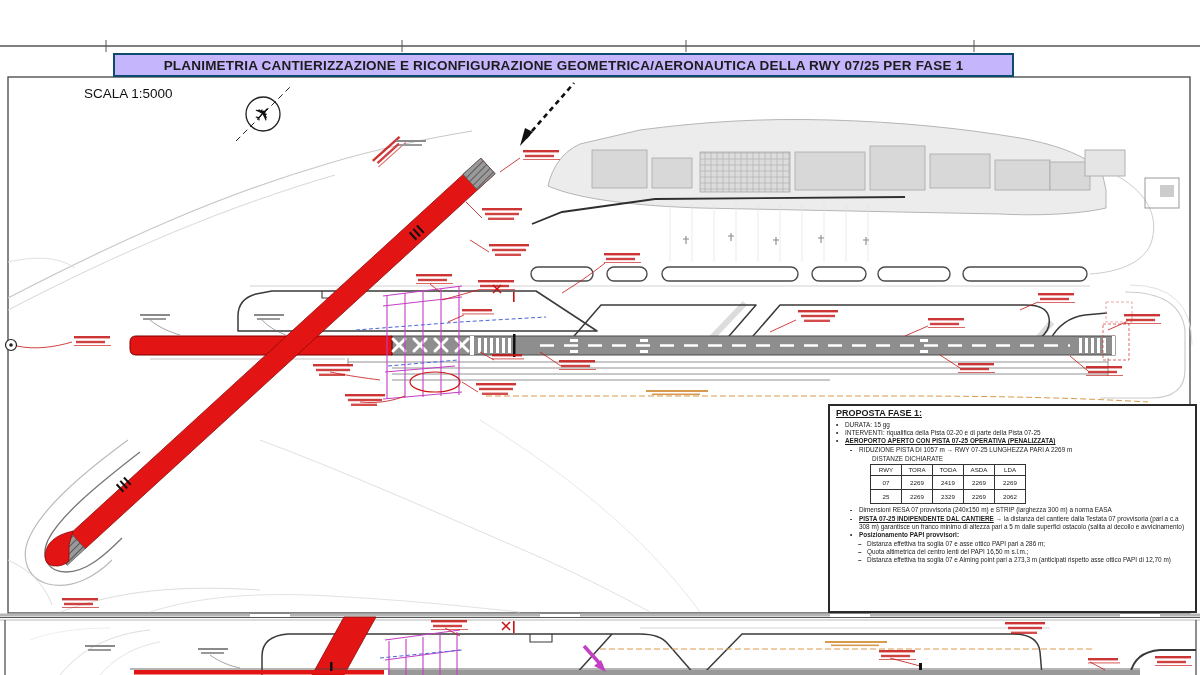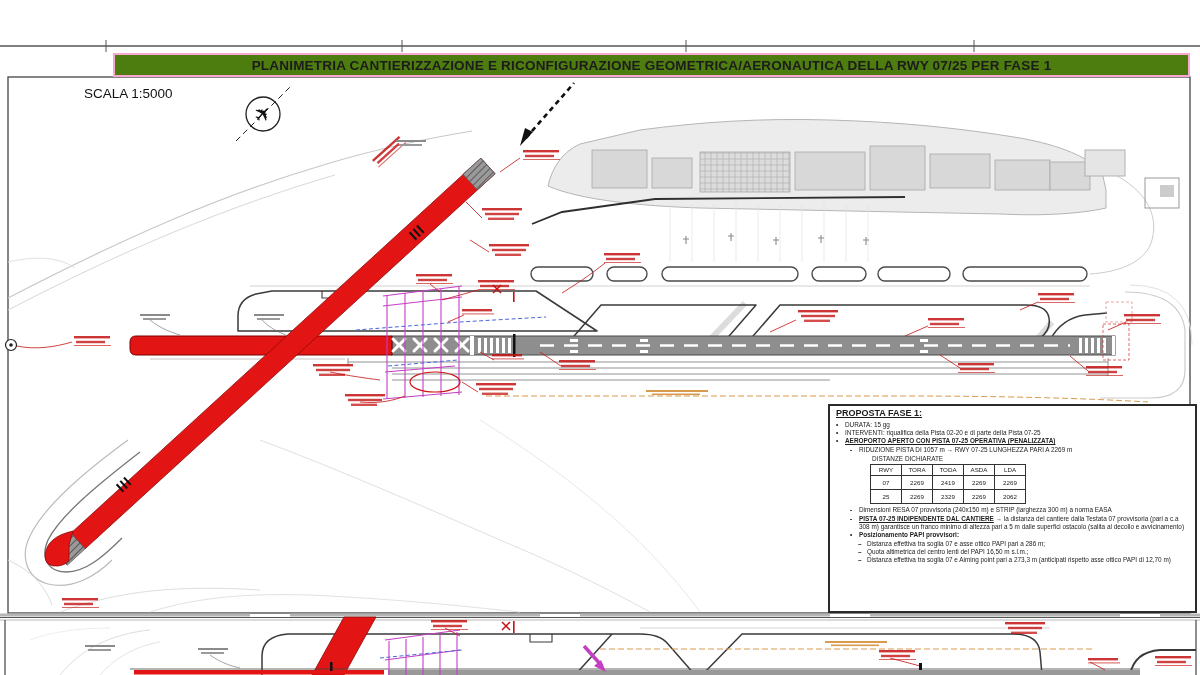--- a/index.html
+++ b/index.html
@@ -1,20 +1,20 @@
 <!DOCTYPE html>
 <html><head>
 <meta charset="utf-8">
 <style>
   html,body{margin:0;padding:0;background:#fff;}
   .stage{position:relative;width:1200px;height:675px;background:#fff;overflow:hidden;
          font-family:"Liberation Sans", sans-serif;color:#1c1c1c;}
   svg{position:absolute;left:0;top:0;}
-  .titlebar{position:absolute;left:113px;top:53px;width:1077px;height:24px;
-            border:2px solid #f9a8d4;background:#4d7c0f;display:flex;align-items:center;justify-content:center;
+  .titlebar{position:absolute;left:113px;top:53px;width:901px;height:24px;
+            border:2px solid #0c4a6e;background:#c4b5fd;display:flex;align-items:center;justify-content:center;
             font-size:13.5px;font-weight:bold;letter-spacing:.2px;white-space:nowrap;box-sizing:border-box;}
   .scala{position:absolute;left:36px;top:86px;font-size:13.5px;color:#111;margin-left:48px;}
   
   .proposta{position:absolute;left:828px;top:404px;width:369px;height:209px;box-sizing:border-box;
             border:2px solid #2a2a2a;background:#fff;padding:2px 5px 2px 6px;
             font-size:6.4px;line-height:1.3;}
   .proposta .hd{font-size:9px;font-weight:bold;text-decoration:underline;margin-bottom:1px;}
   .row{display:flex;}
   .row .b{width:9px;flex:none;text-align:left;font-weight:bold;}
   .ind1{margin-left:14px;}

